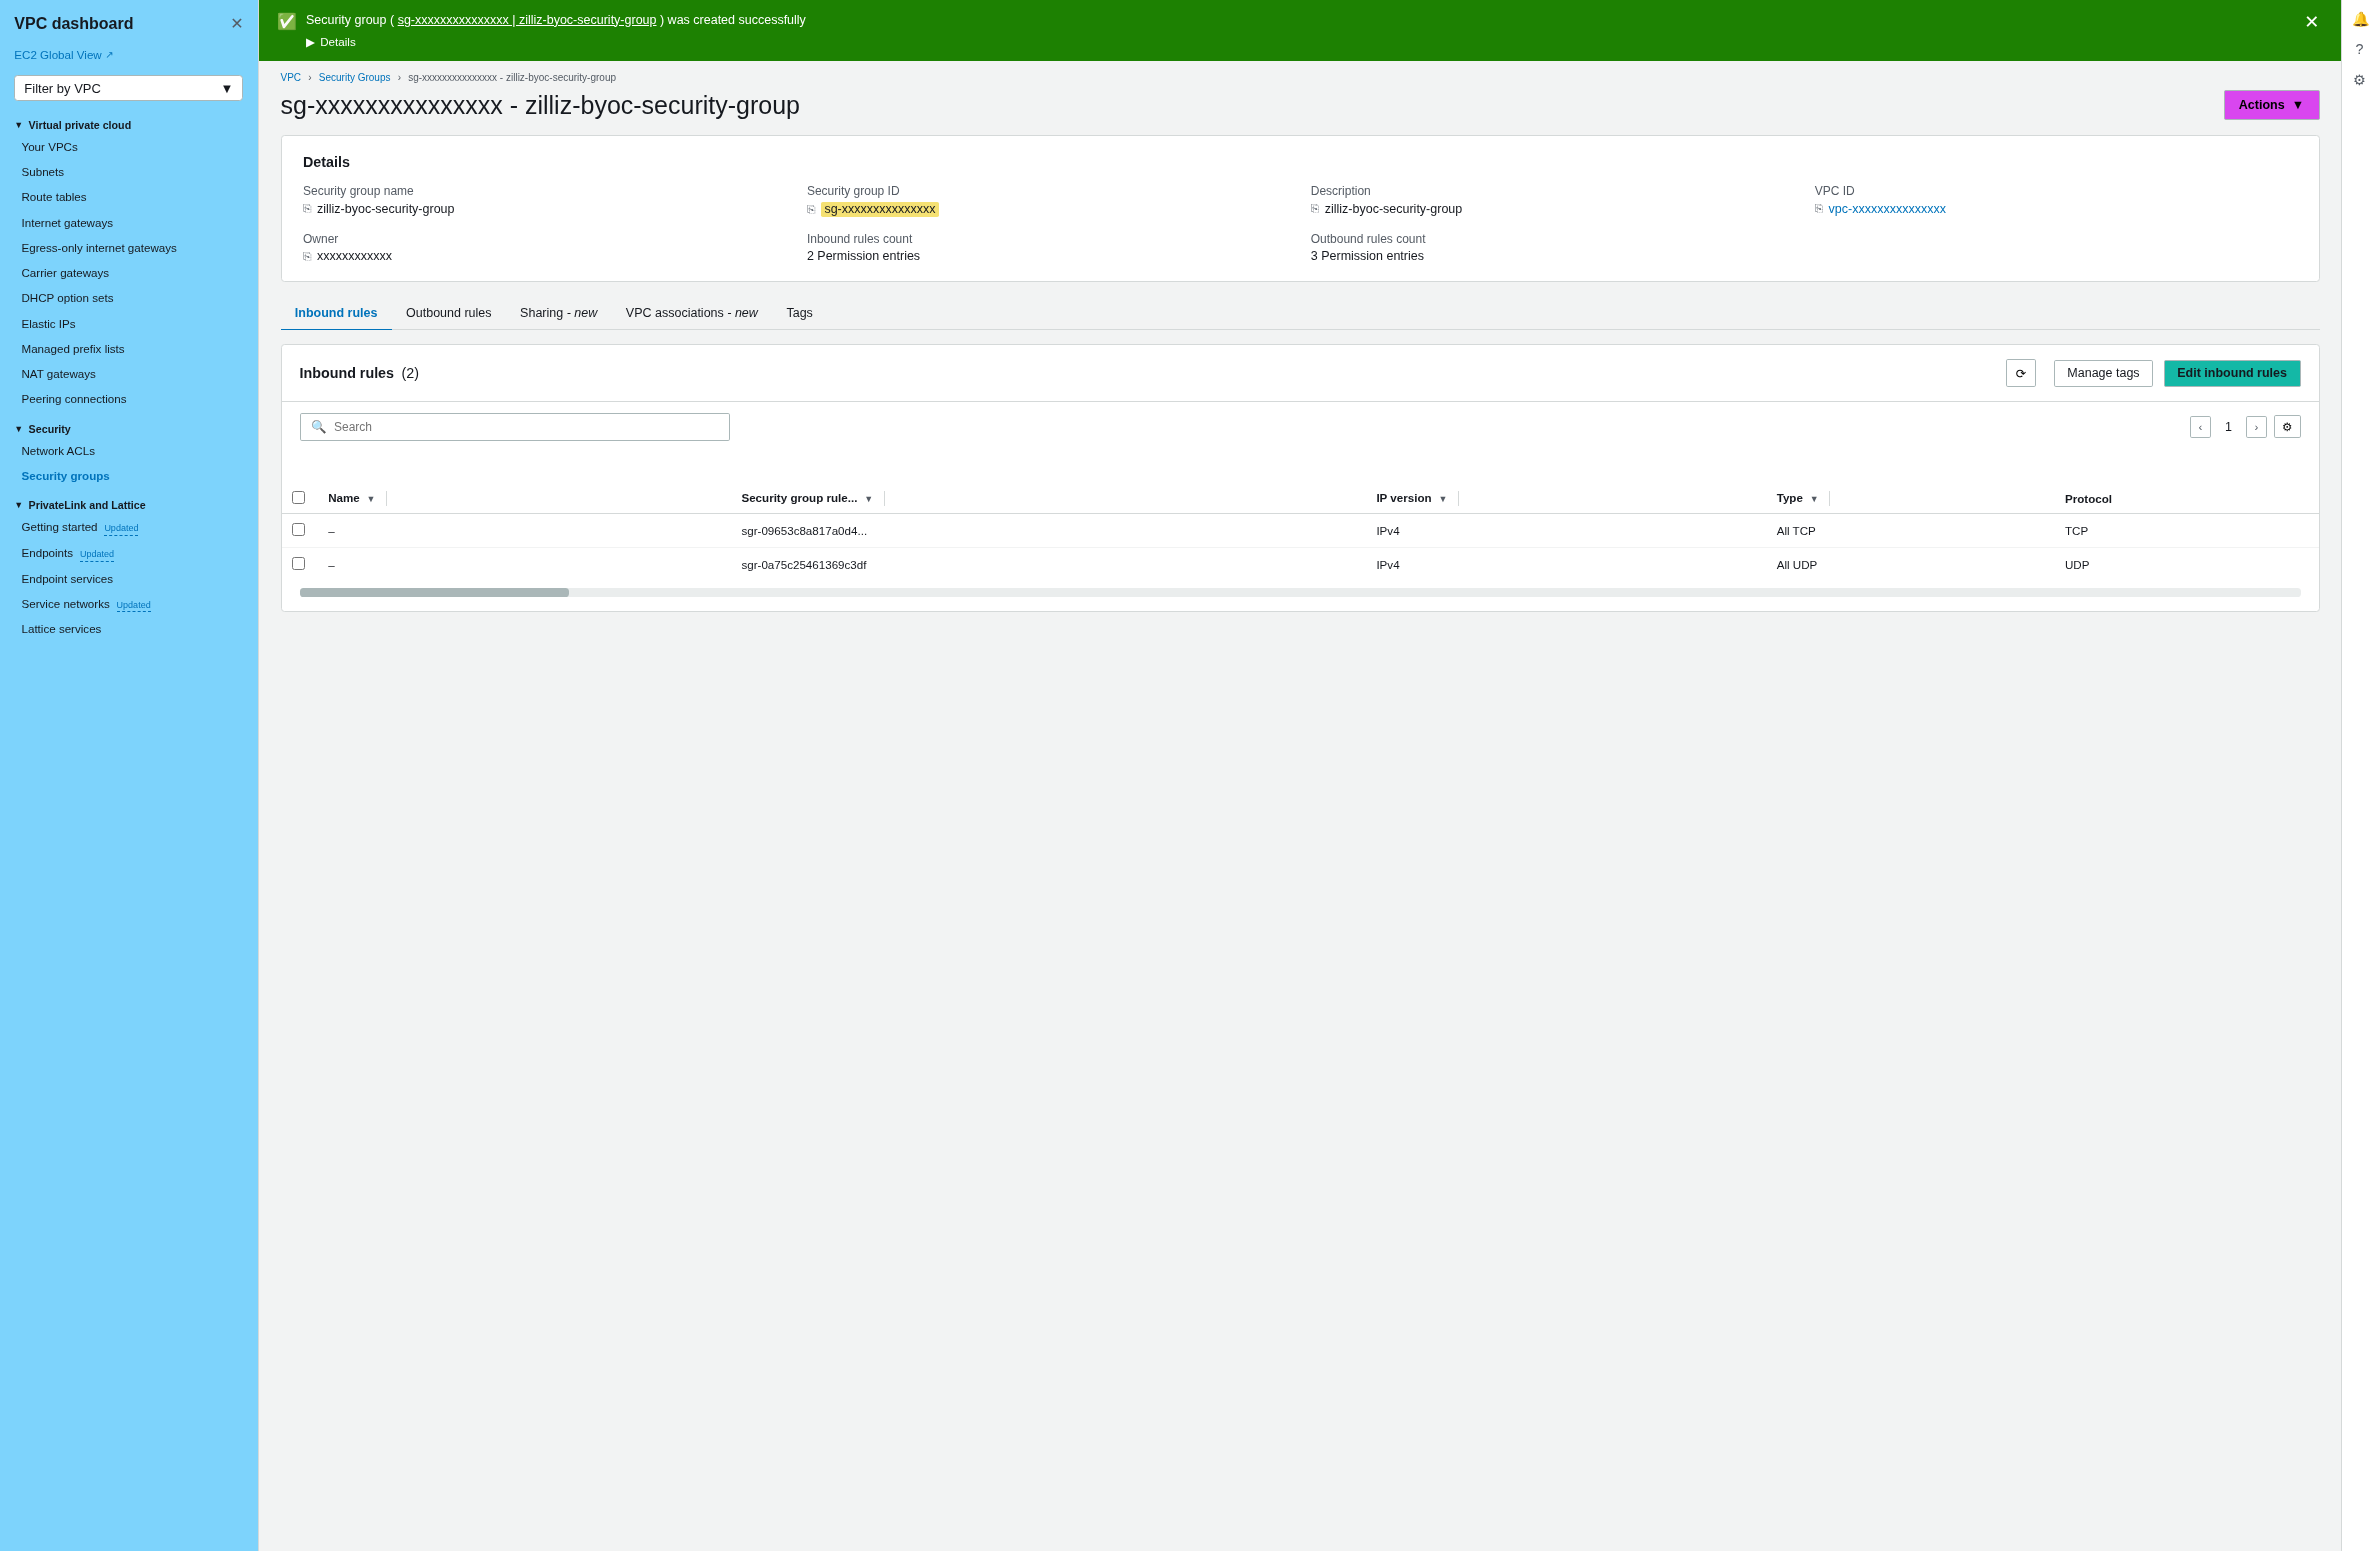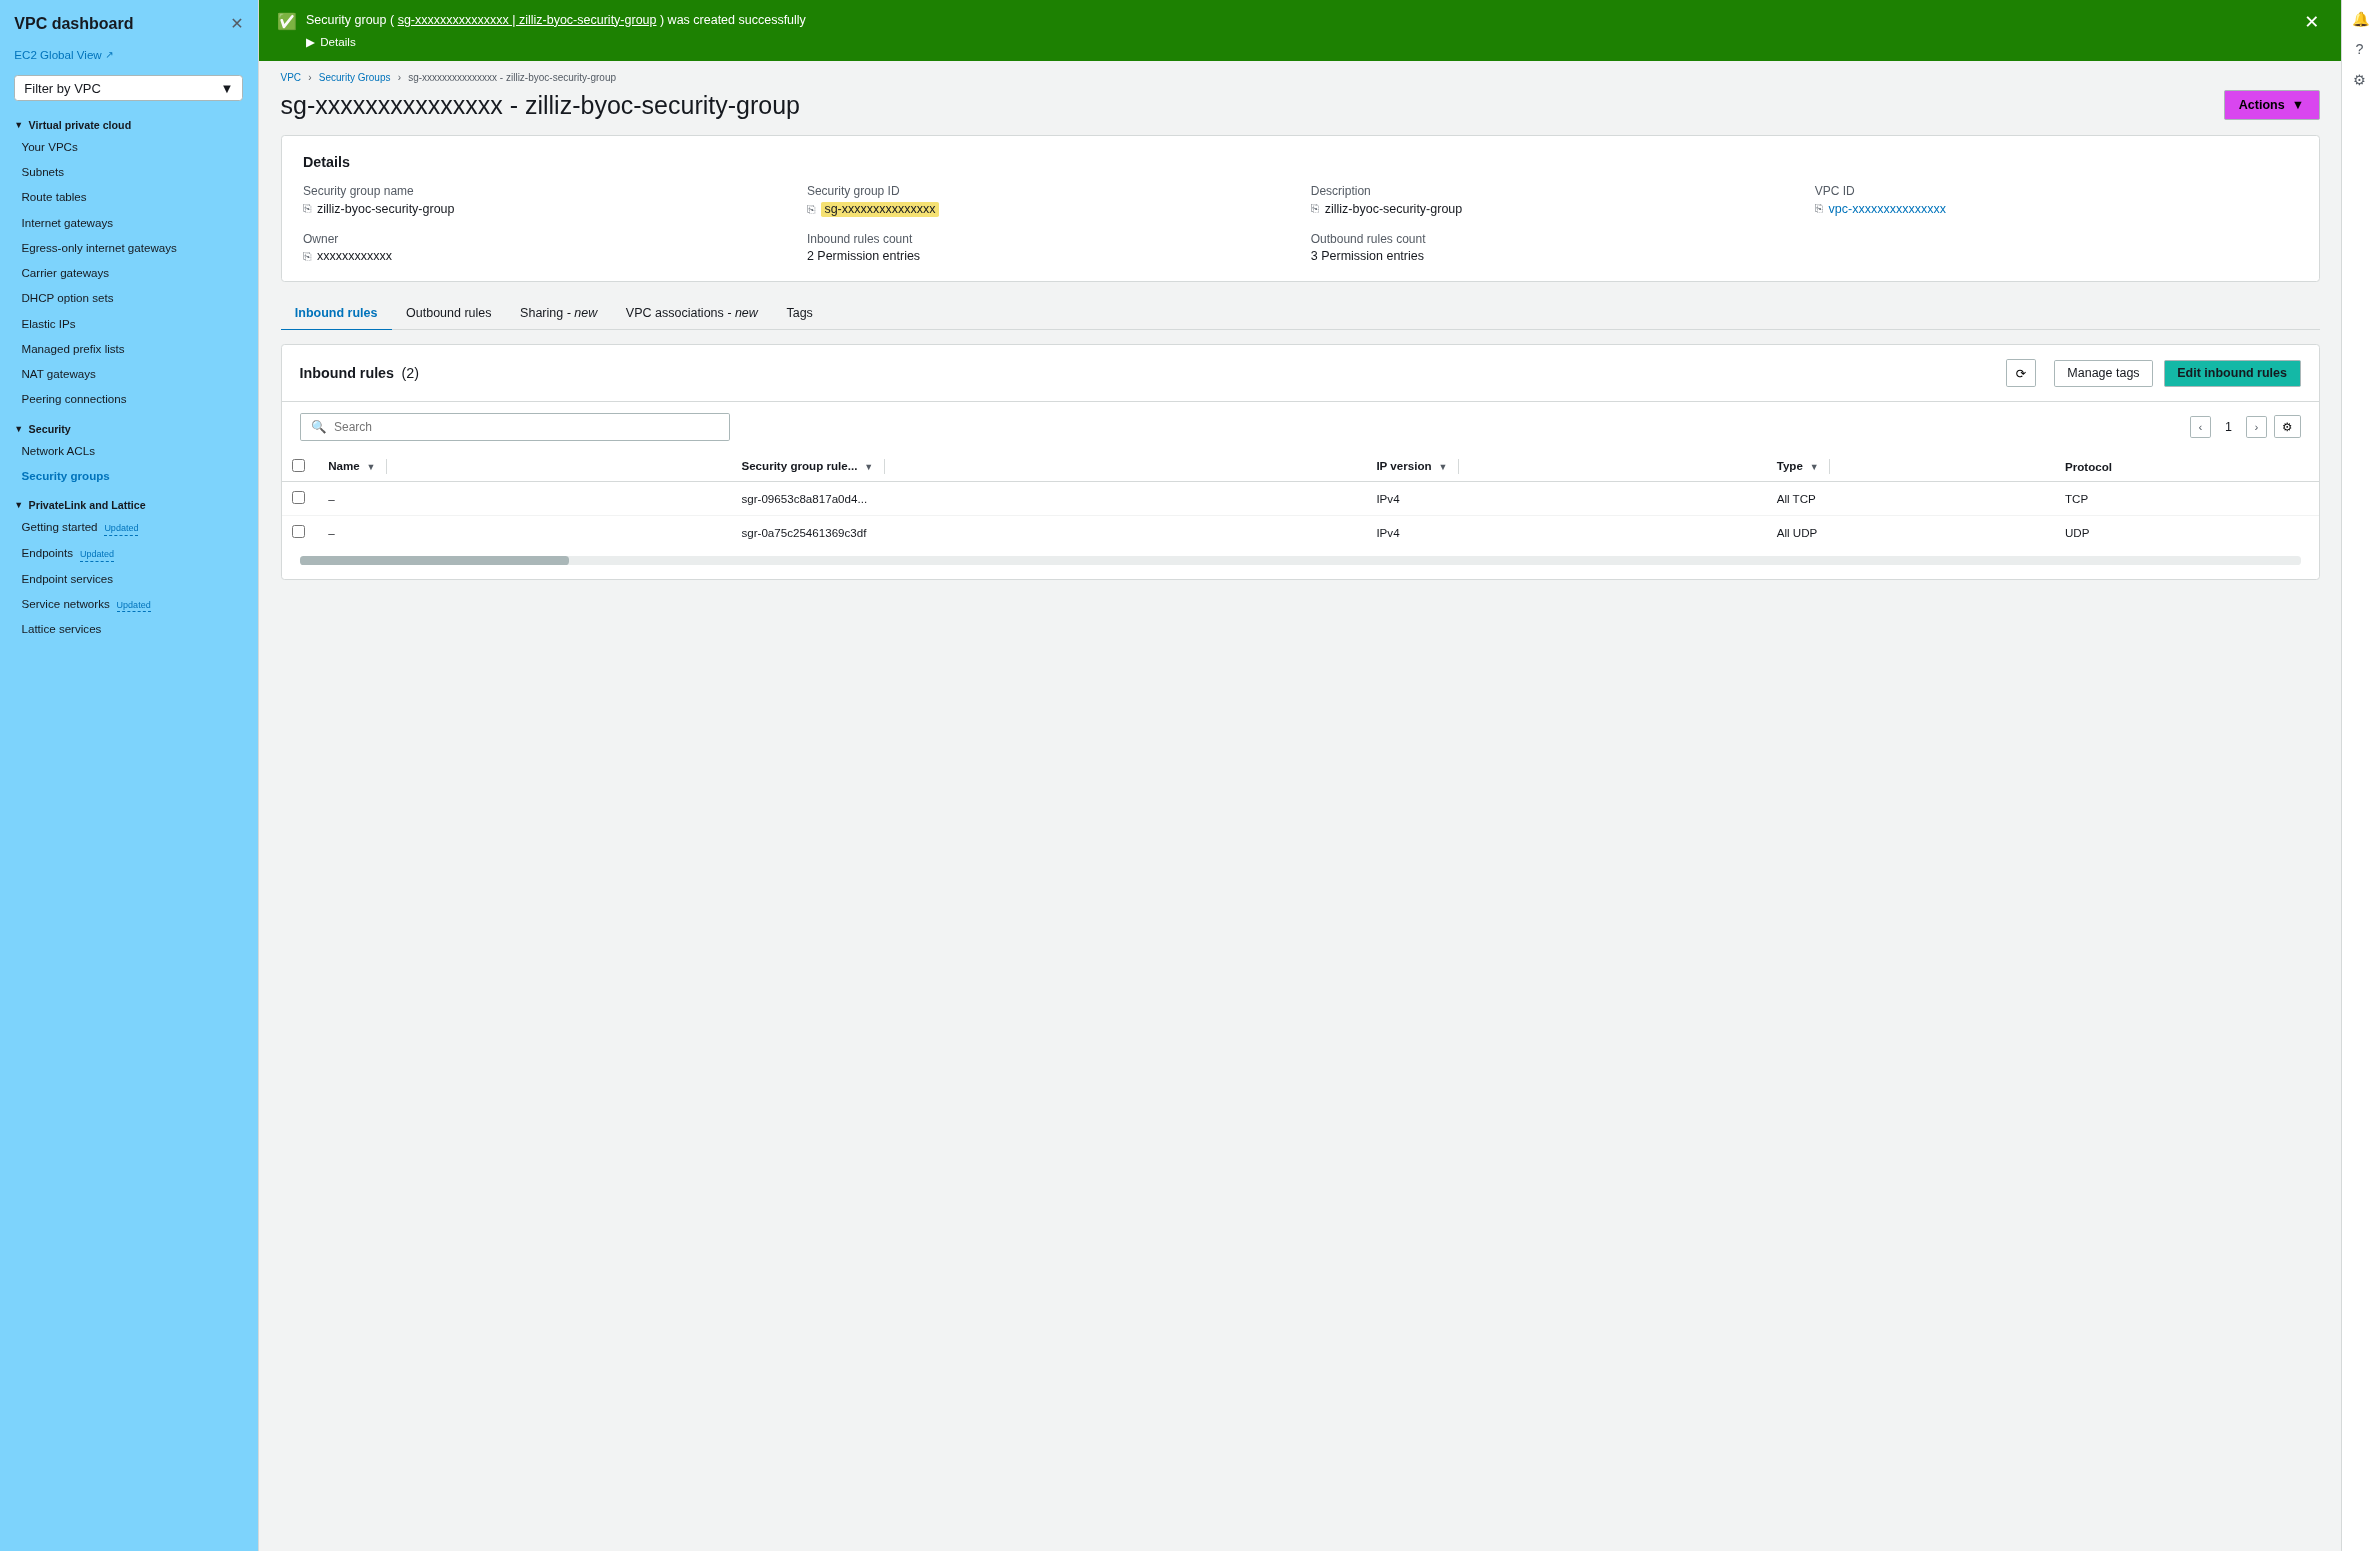--- a/index.html
+++ b/index.html
@@ -76,21 +76,21 @@
     .search-row { padding: 10.7px 18px; display: flex; align-items: center; justify-content: space-between; }
     .search-box { display: flex; align-items: center; gap: 7.2px; border: 0.9px solid #aab7b8; border-radius: 1.8px; padding: 5.4px 10.7px; width: 430px; background: #fff; }
     .search-box input { border: none; outline: none; font-size: 12px; flex: 1; color: #aab7b8; }
     .search-icon { color: #545b64; }
     .pagination { display: flex; align-items: center; gap: 7.2px; }
     .page-nav { border: 0.9px solid #aab7b8; border-radius: 1.8px; background: #fff; padding: 3.6px 7.2px; cursor: pointer; font-size: 11.6px; color: #545b64; }
     .page-num { font-size: 12.5px; padding: 3.6px 7.2px; }
     .settings-btn { border: 0.9px solid #aab7b8; border-radius: 1.8px; background: #fff; padding: 3.6px 7.2px; cursor: pointer; font-size: 11.6px; }
 
     
-    .rules-table { width: 100%; border-collapse: collapse; }
+    .rules-table { width: 100%; border-collapse: collapse; margin-top: 32px; }
     .rules-table th { padding: 7.2px 10.7px; text-align: left; font-size: 11.6px; font-weight: 700; color: #16191f; border-bottom: 0.9px solid #d5d9d9; white-space: nowrap; }
     .rules-table th .sort-icon { font-size: 9px; color: #545b64; margin-left: 3.6px; }
     .rules-table td { padding: 9px 10.7px; font-size: 11.6px; color: #16191f; border-bottom: 0.9px solid #f2f3f3; }
     .rules-table tr:last-child td { border-bottom: none; }
     .col-checkbox { width: 36px; }
     .col-name { min-width: 107px; }
     .th-divider { display: inline-block; width: 0.9px; height: 14.3px; background: #d5d9d9; margin-left: 7.2px; vertical-align: middle; }
 
     
     .scroll-bar-row { padding: 7.2px 18px 14.3px; }

